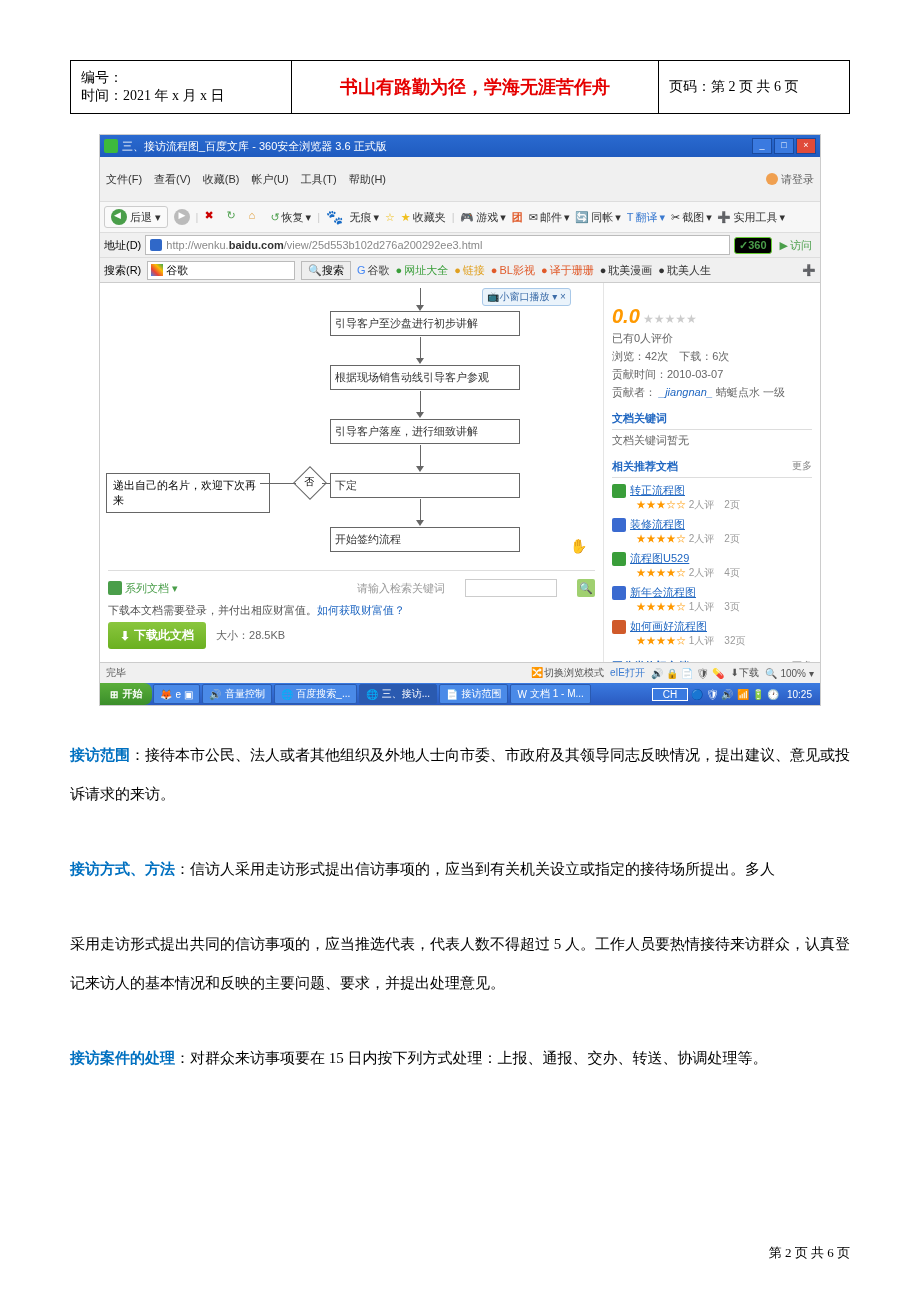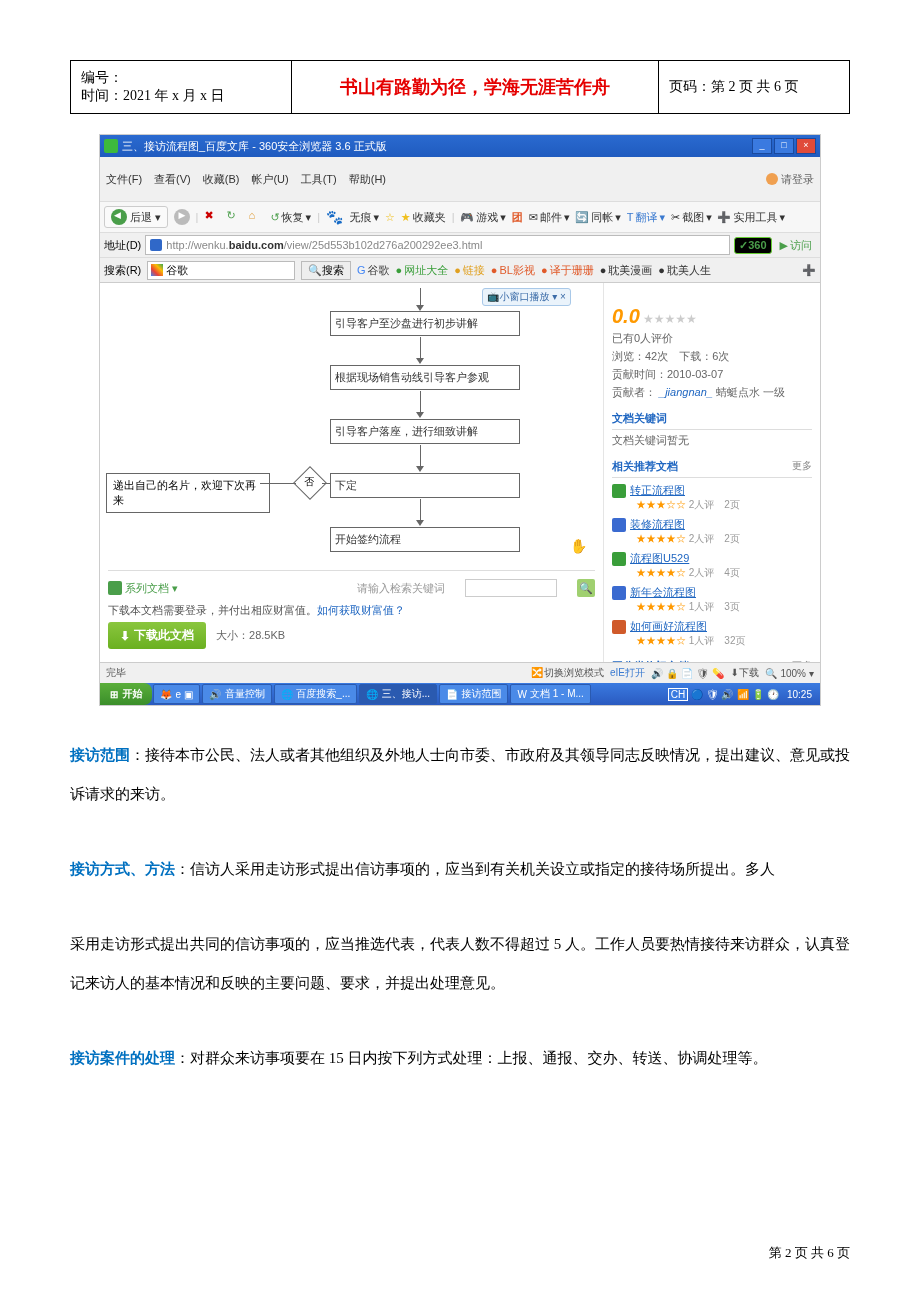--- a/index.html
+++ b/index.html
@@ -484,21 +484,21 @@
         <span>⊞</span>
         <span>开始</span>
       </span>
       <span class="task-item">🦊 e ▣</span>
       <span class="task-item">🔊<span>音量控制</span></span>
       <span class="task-item">🌐<span>百度搜索_...</span></span>
       <span class="task-item active">🌐<span>三、接访...</span></span>
       <span class="task-item">📄<span>接访范围</span></span>
       <span class="task-item">W<span>文档 1 - M...</span></span>
       <span class="tray">
-        <span style="background:#3a7ae0;border:1px solid #fff;padding:0 2px;">CH</span>
+        <span style="background:#3a7ae0;border:1px solid #fff;padding:0 10px;">CH</span>
         <span>🔵 🛡 🔊 📶 🔋 🕐</span>
         <span class="clock">10:25</span>
       </span>
     </div>
   </div>
 
   <div class="body-text">
     <p>
       <span class="label-blue">接访范围</span><span>：接待本市公民、法人或者其他组织及外地人士向市委、市政府及其领导同志反映情况，提出建议、意见或投诉请求的来访。</span>
     </p>

